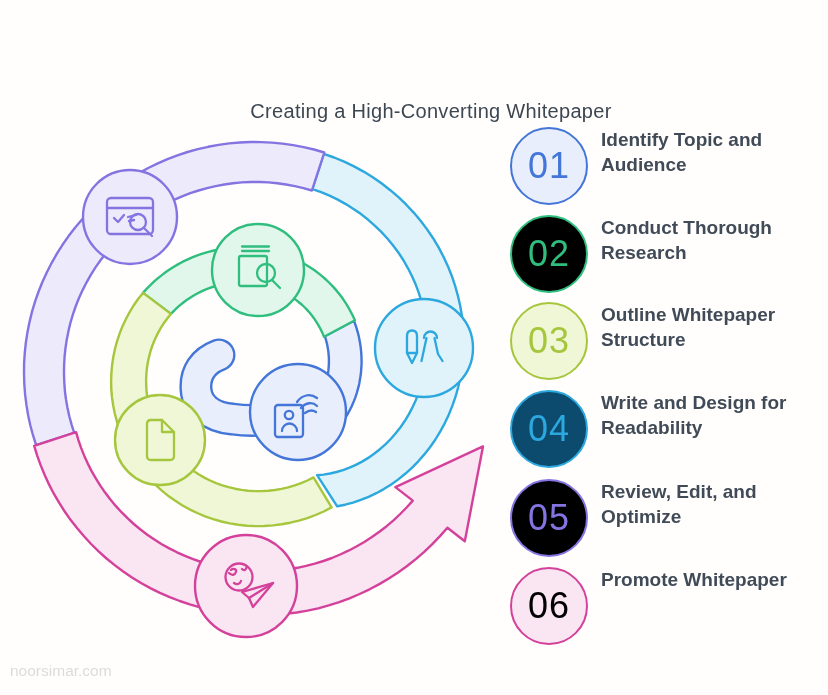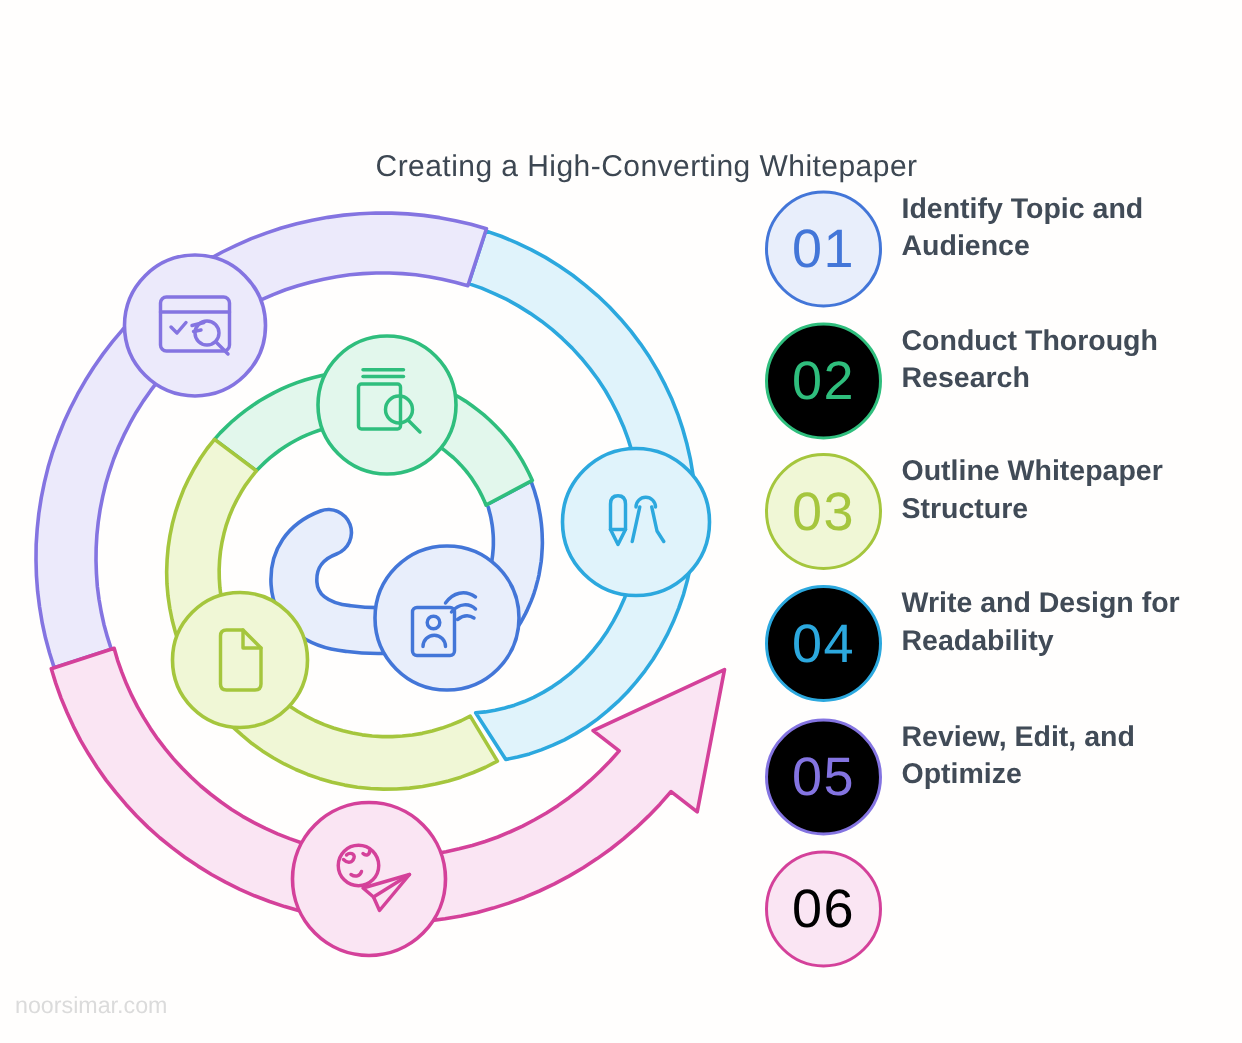--- a/index.html
+++ b/index.html
@@ -107,31 +107,32 @@
       </div>
     <div class="label">Conduct Thorough Research</div>
   </div>
   <div class="step" style="top:302px">
     <div class="badge" style="border-color: rgb(165, 198, 61); color: rgb(165, 198, 61); background: rgb(240, 247, 214);">
         <span>03</span>
       </div>
     <div class="label">Outline Whitepaper Structure</div>
   </div>
   <div class="step" style="top:390px">
-    <div class="badge" style="border-color: rgb(44, 168, 222); color: rgb(44, 168, 222); background: #000000;">
+    <div class="badge" style="border-color: rgb(44, 168, 222); color: rgb(44, 168, 222); background: #0c4a6e;">
         <span>04</span>
       </div>
     <div class="label">Write and Design for Readability</div>
   </div>
   <div class="step" style="top:479px">
     <div class="badge" style="border-color: rgb(132, 116, 225); color: rgb(132, 116, 225); background: #000000;">
         <span>05</span>
       </div>
     <div class="label">Review, Edit, and Optimize</div>
   </div>
   <div class="step" style="top:567px">
     <div class="badge" style="border-color: rgb(212, 65, 154); color: #000000; background: rgb(250, 229, 243);">
         <span>06</span>
       </div>
+    <div class="label">Promote Whitepaper</div>
   </div>
 </div>
 
 <div class="watermark">noorsimar.com</div>
 
 </body></html>

